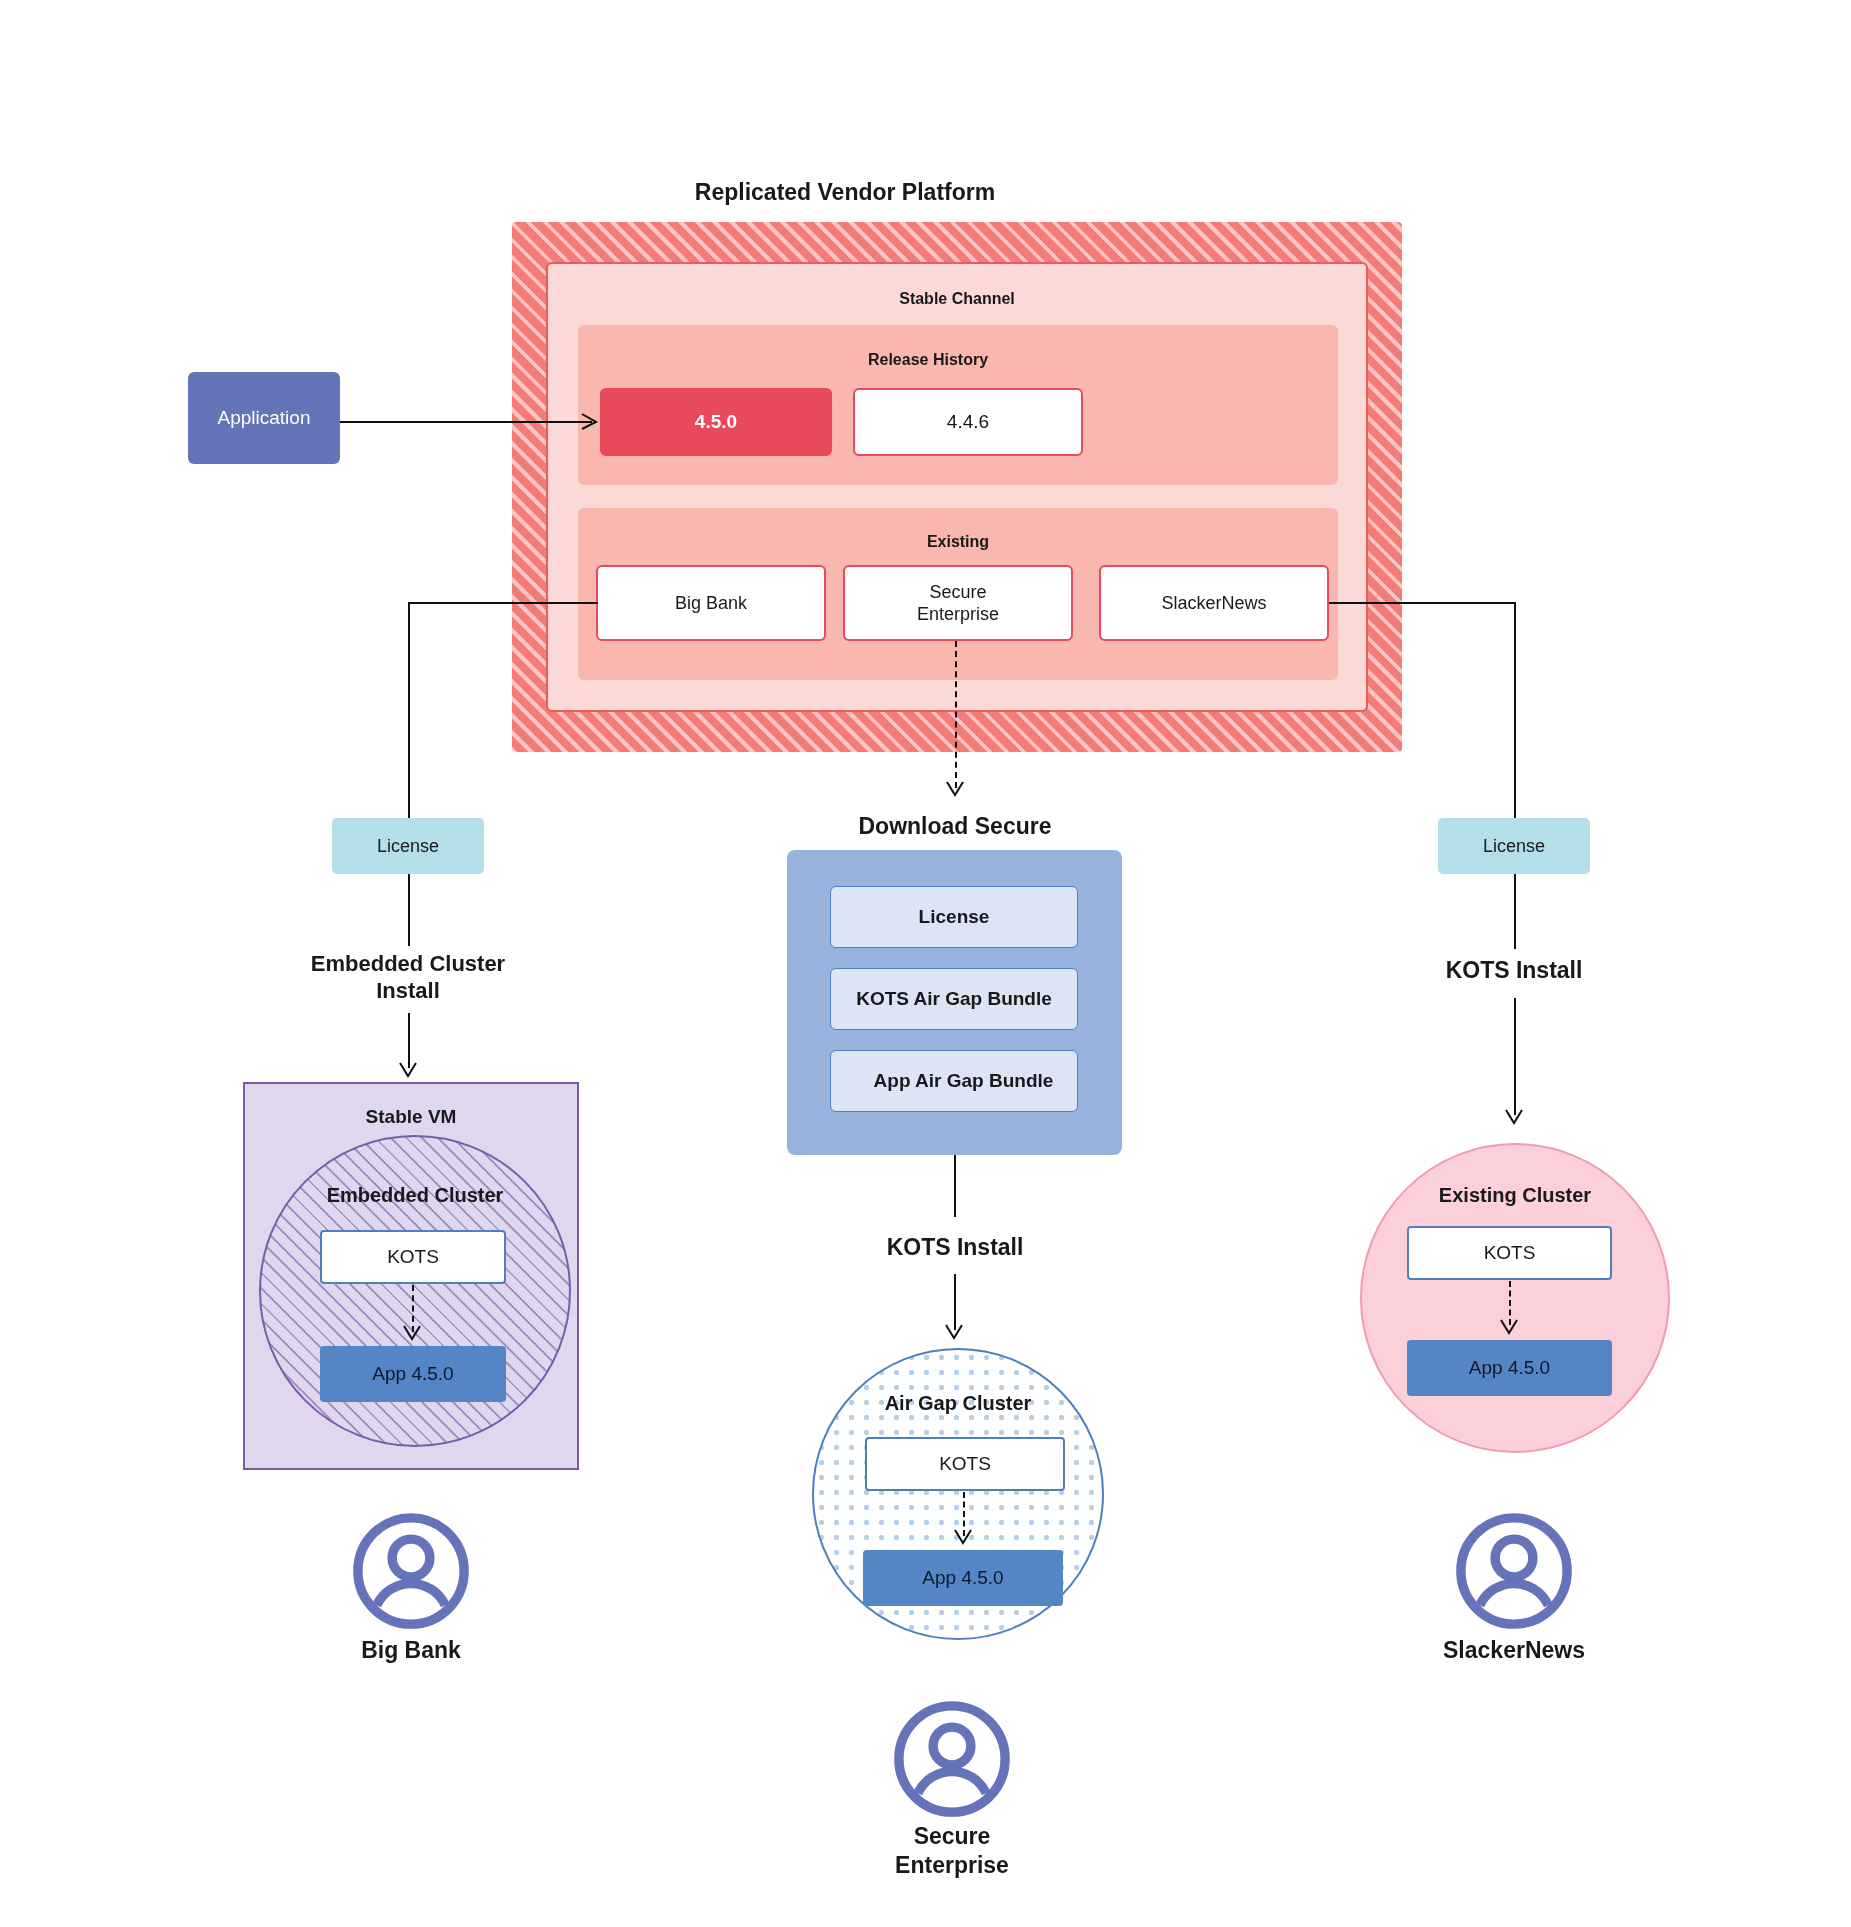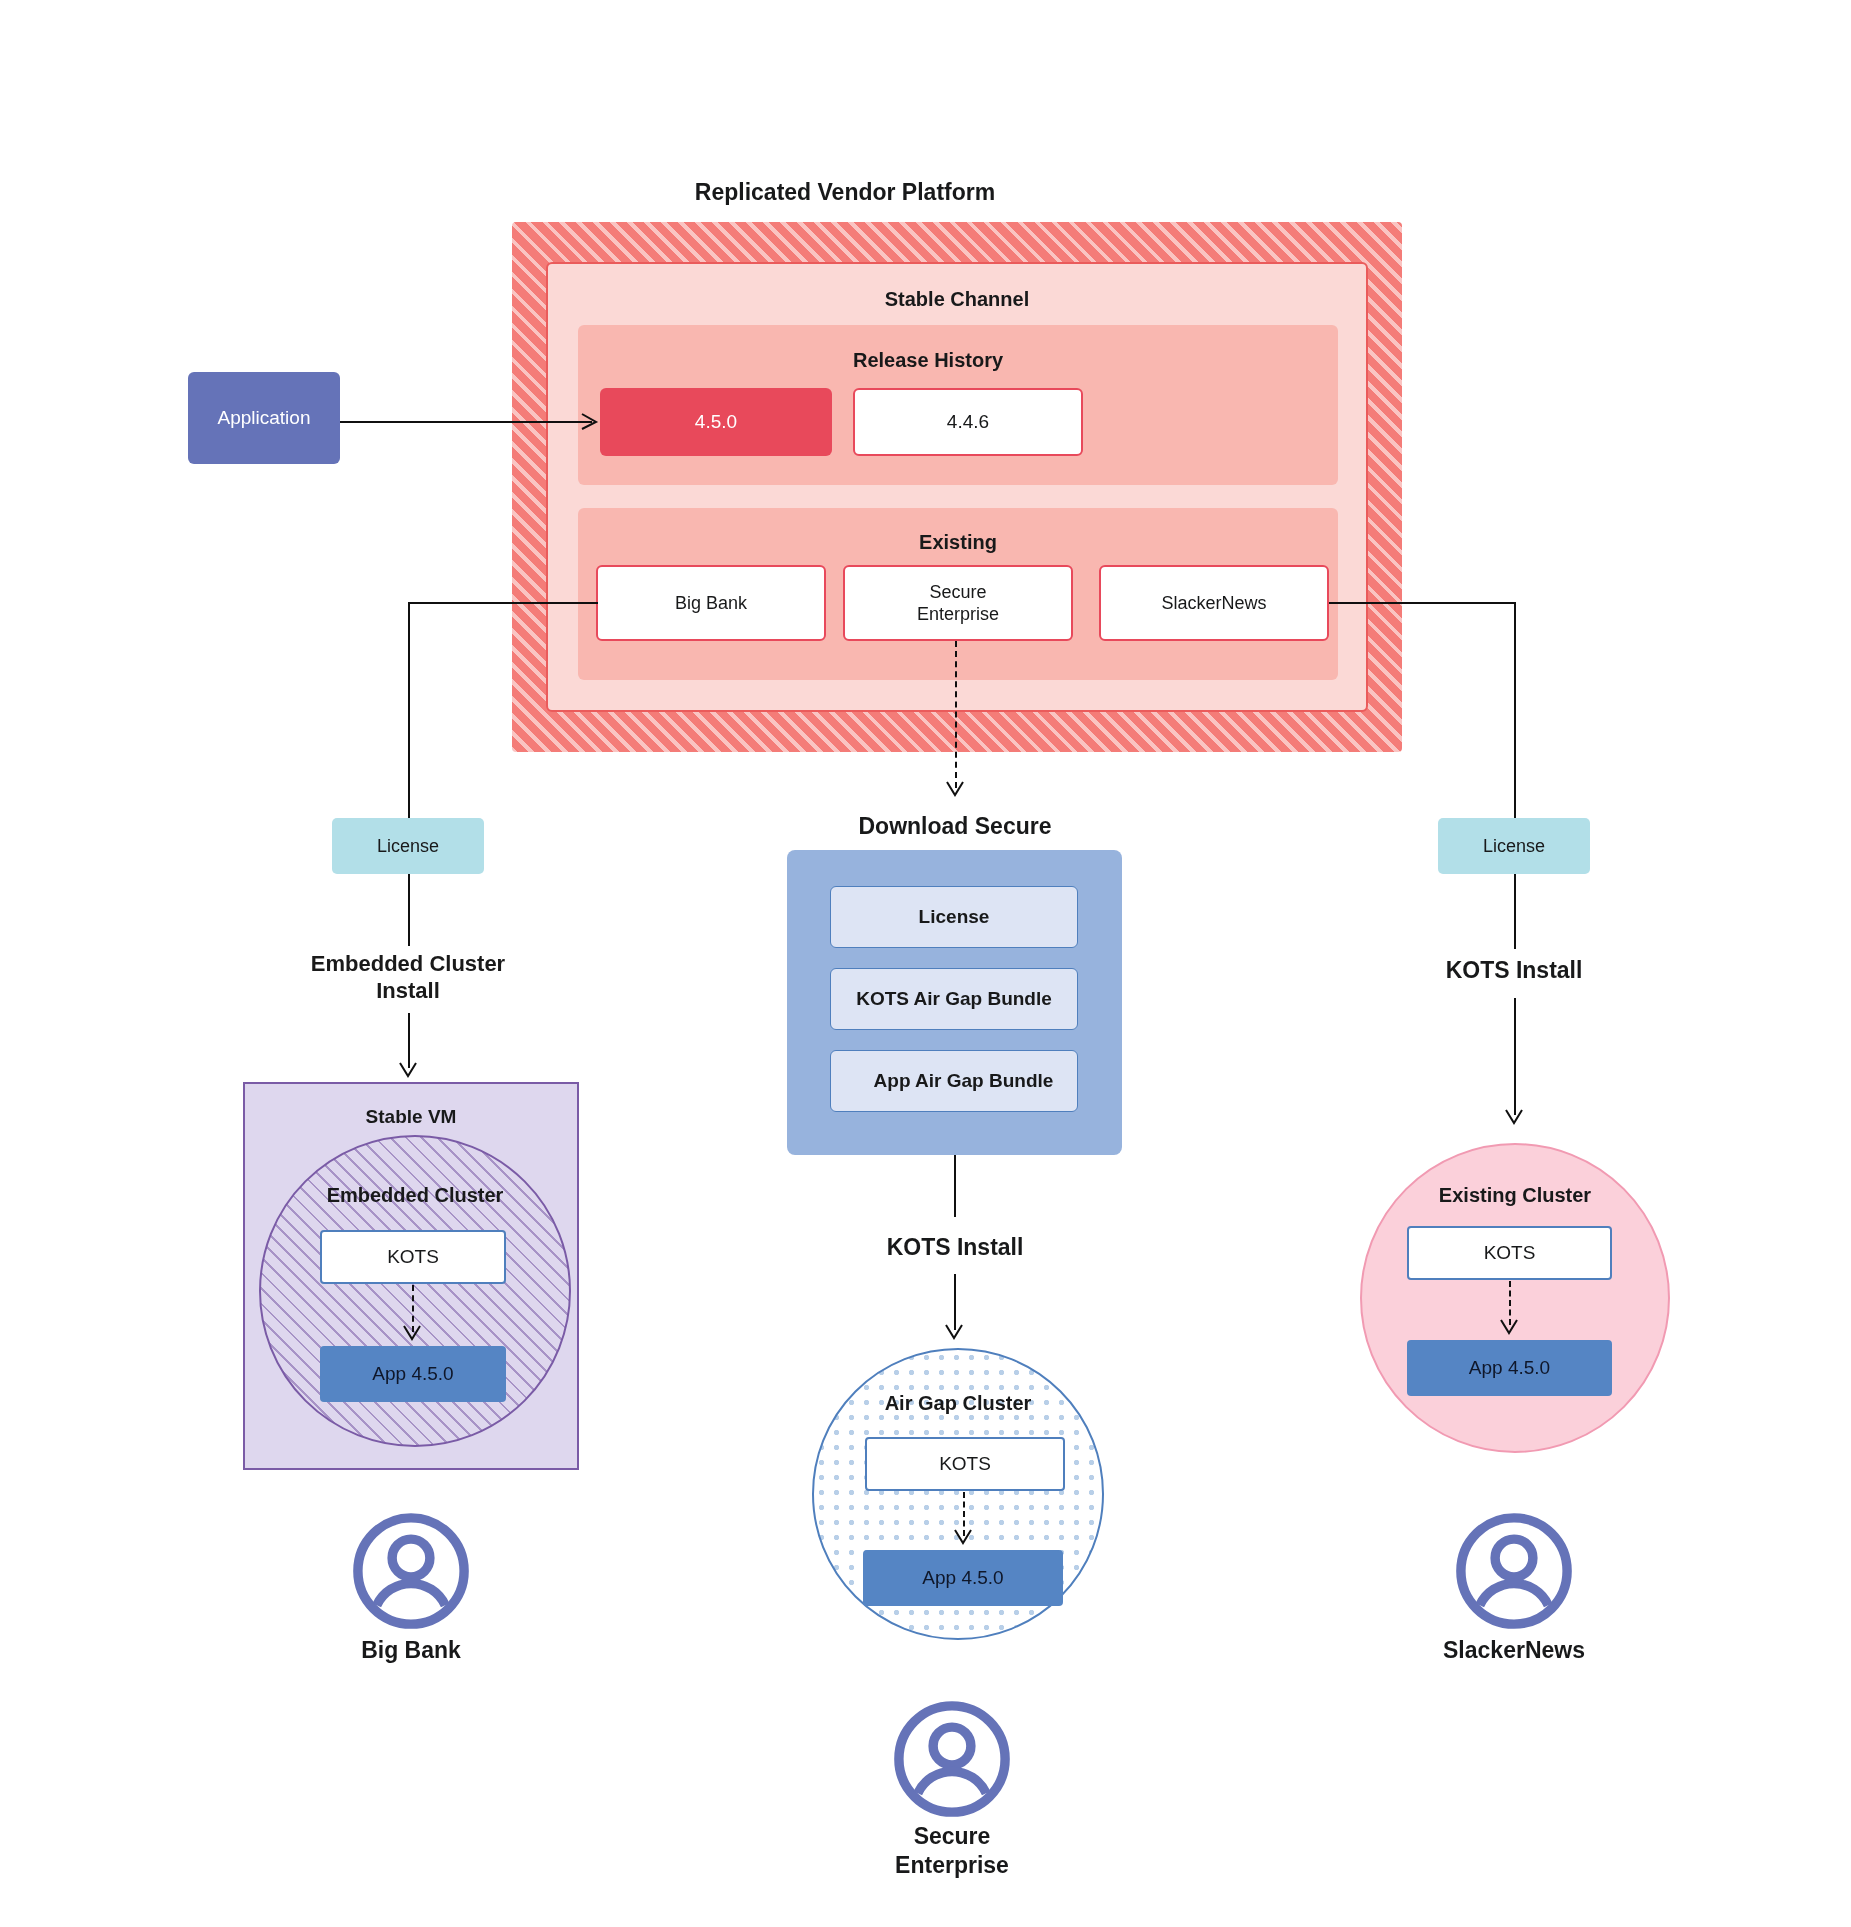--- a/index.html
+++ b/index.html
@@ -33,21 +33,21 @@
     font-size: 23px;
     font-weight: 700;
     color: #18191a;
   }
   .title-md {
     font-size: 23px;
     font-weight: 700;
     color: #18191a;
   }
   .label-sm {
-    font-size: 20px;
+    font-size: 16px;
     font-weight: 600;
     color: #18191a;
   }
 
   
   .platform-outer {
     background-color: #f47c78;
     background-image: repeating-linear-gradient(
       45deg,
       rgba(255,255,255,0.55) 0px,
@@ -64,21 +64,21 @@
   }
   .sub-panel {
     background: #f9b7b0;
     border-radius: 6px;
   }
   .release-box-current {
     background: #e8495b;
     border-radius: 6px;
     color: #ffffff;
     font-size: 19px;
-    font-weight: 400;
+    font-weight: 700;
   }
   .release-box {
     background: #ffffff;
     border: 2px solid #e8495b;
     border-radius: 6px;
     color: #18191a;
     font-size: 19px;
     font-weight: 400;
   }
   .customer-box {

